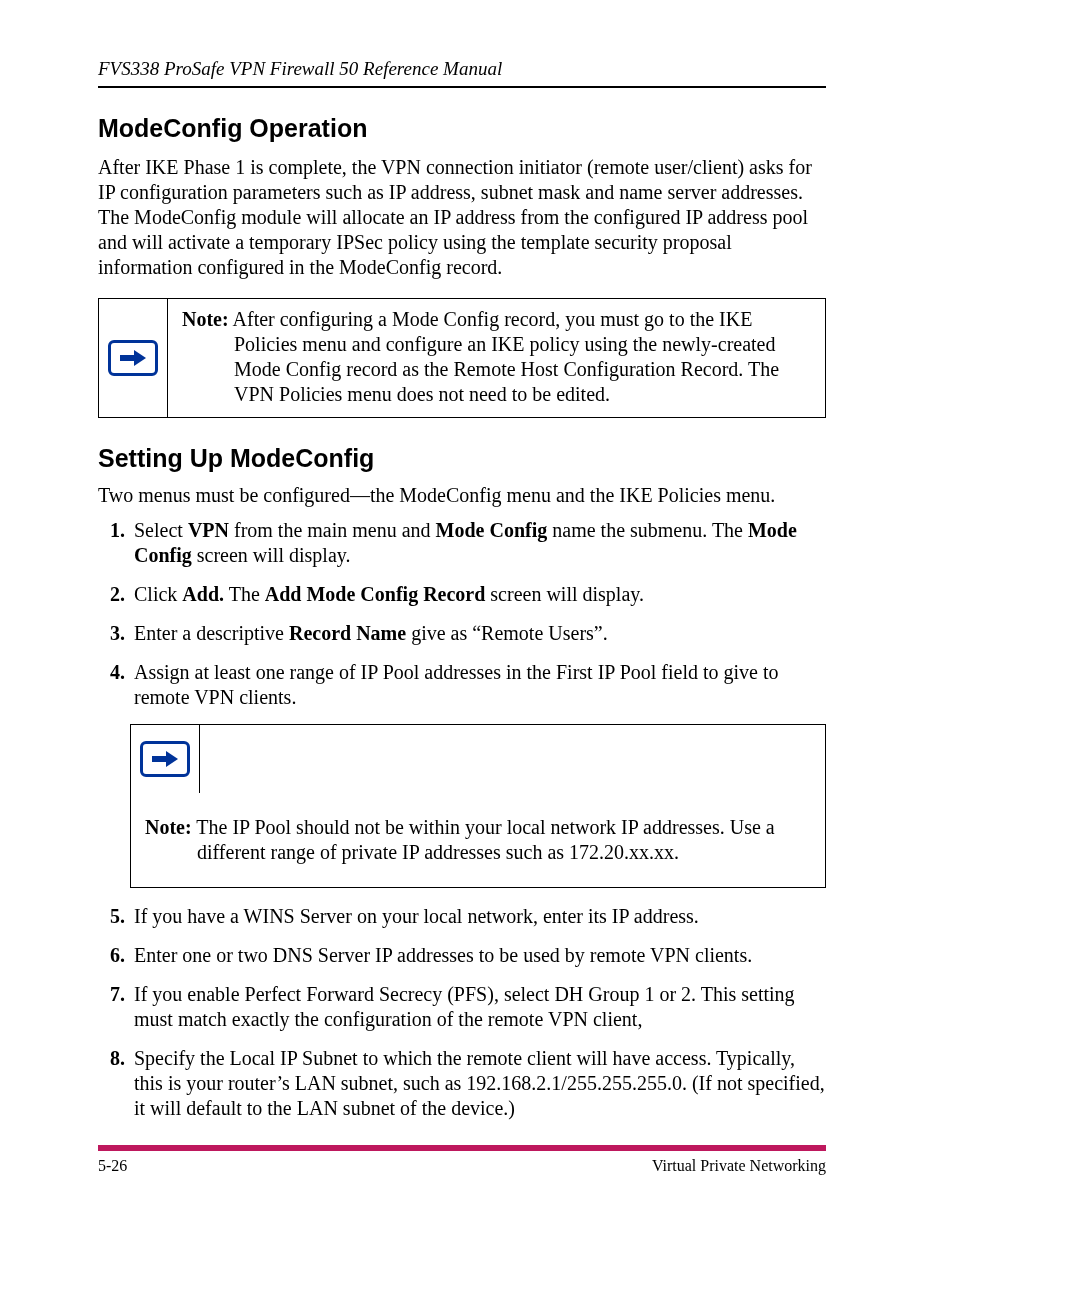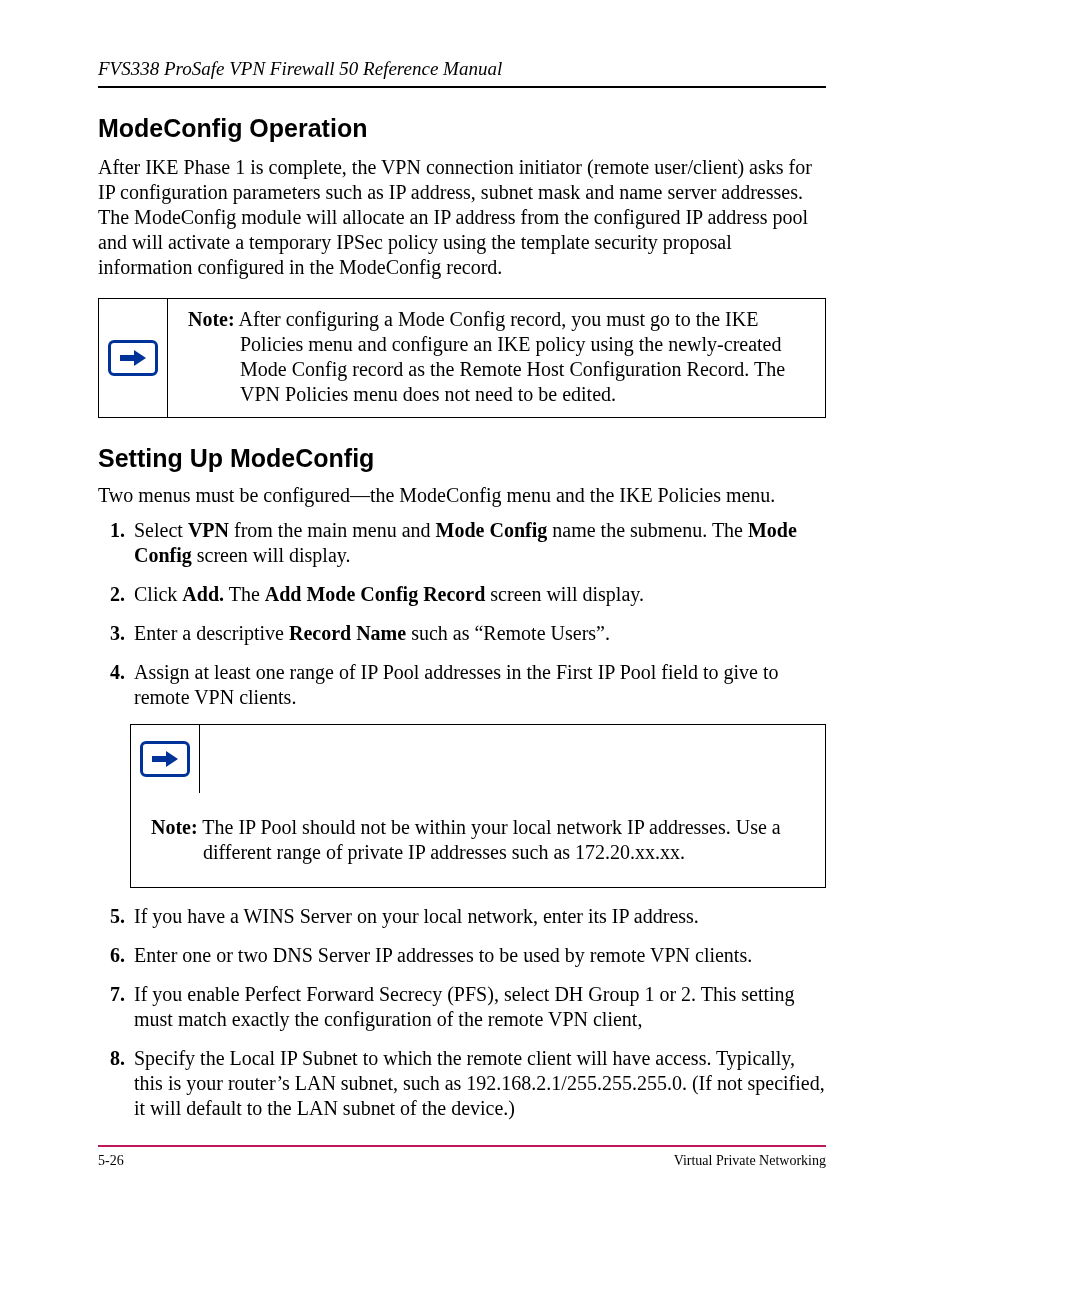--- a/index.html
+++ b/index.html
@@ -71,21 +71,20 @@
   }
   .note-text {
     padding: 8px 14px 10px 14px;
     font-size: 20px;
     line-height: 1.25;
   }
   .note-text .hang {
     display: block;
     padding-left: 52px;
     text-indent: -52px;
-    margin-left: 6px;
   }
   .note-box.indented {
     margin-left: 32px;
     flex-direction: column;
   }
   .note-box.indented .note-text {
     padding: 22px 14px 22px 14px;
   }
 
   
@@ -99,26 +98,26 @@
     padding-left: 4px;
     margin-bottom: 14px;
   }
   ol.steps li::marker {
     font-weight: bold;
   }
   .b { font-weight: bold; }
 
   
   .footer-rule {
-    border-top: 2px solid #be185d;
+    border-top: 6px solid #be185d;
     margin-top: 24px;
     padding-top: 6px;
     display: flex;
     justify-content: space-between;
-    font-size: 14px;
+    font-size: 16px;
   }
   .footer-version {
     text-align: center;
     font-style: italic;
     font-size: 19px;
     margin-top: 10px;
   }
 </style>
 </head>
 <body>
@@ -153,21 +152,21 @@
 
 
   <ol class="steps" start="1">
     <li>
       <span>Select </span><span class="b">VPN</span><span> from the main menu and </span><span class="b">Mode Config</span><span> name the submenu. The </span><span class="b">Mode Config</span><span> screen will display.</span>
     </li>
     <li>
       <span>Click </span><span class="b">Add.</span><span> The </span><span class="b">Add Mode Config Record</span><span> screen will display.</span>
     </li>
     <li>
-      <span>Enter a descriptive </span><span class="b">Record Name</span><span> such as “Remote Users”.</span>
+      <span>Enter a descriptive </span><span class="b">Record Name</span><span> give as “Remote Users”.</span>
     </li>
     <li>Assign at least one range of IP Pool addresses in the First IP Pool field to give to remote VPN clients.</li>
   </ol>
 
   <div class="note-box indented">
     <div class="note-icon-cell">
       <div class="note-icon">
         <svg viewBox="0 0 30 20">
           <polygon points="2,7 16,7 16,2 28,10 16,18 16,13 2,13" fill="#003399"></polygon>
         </svg>

